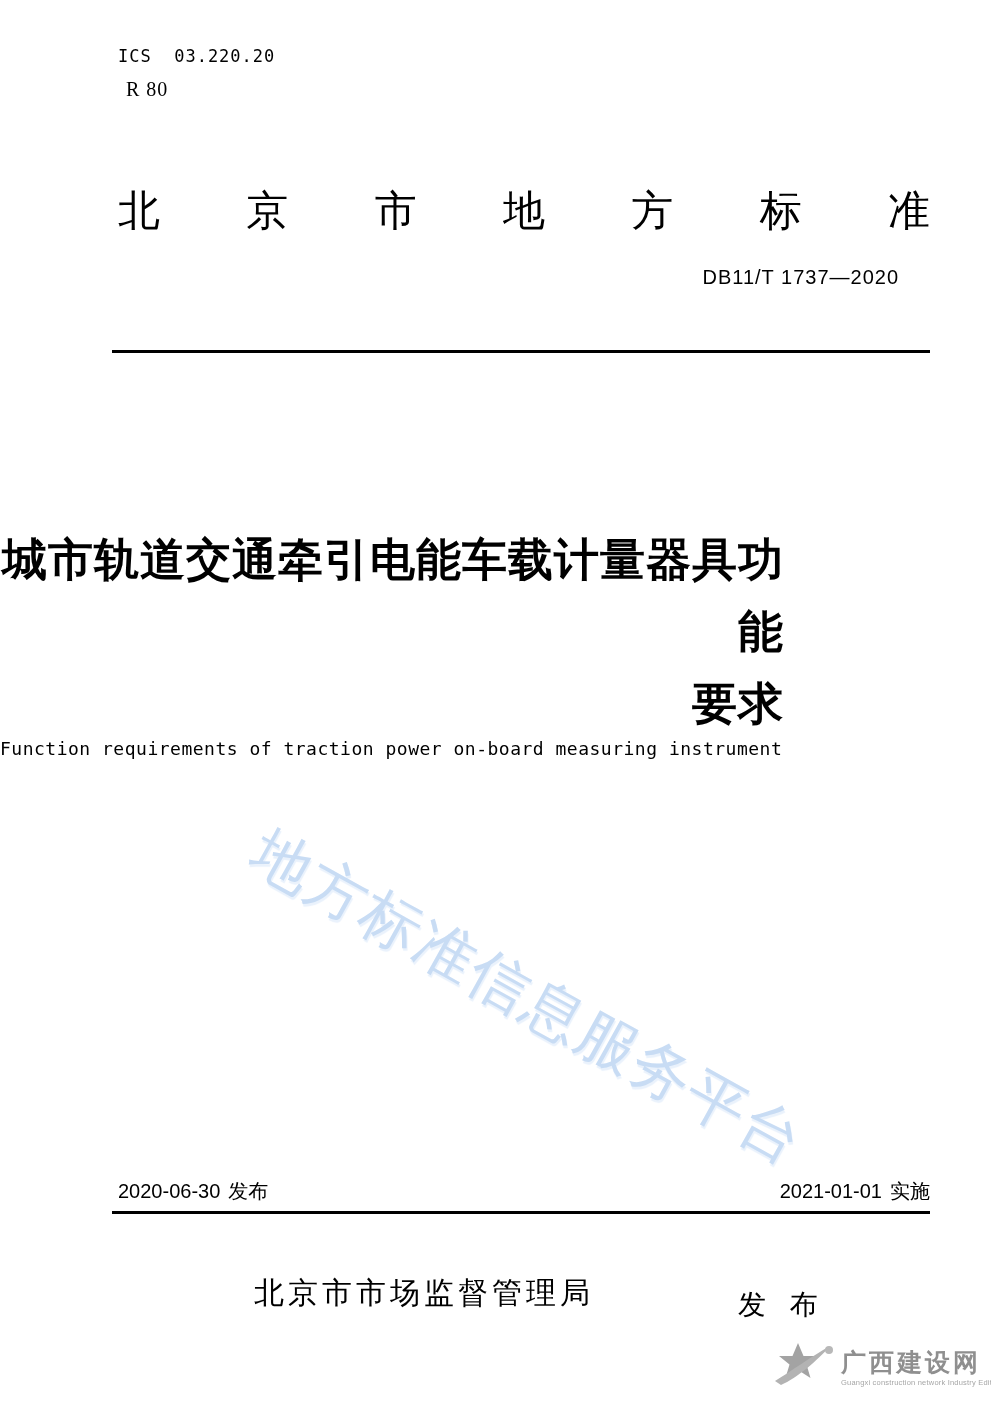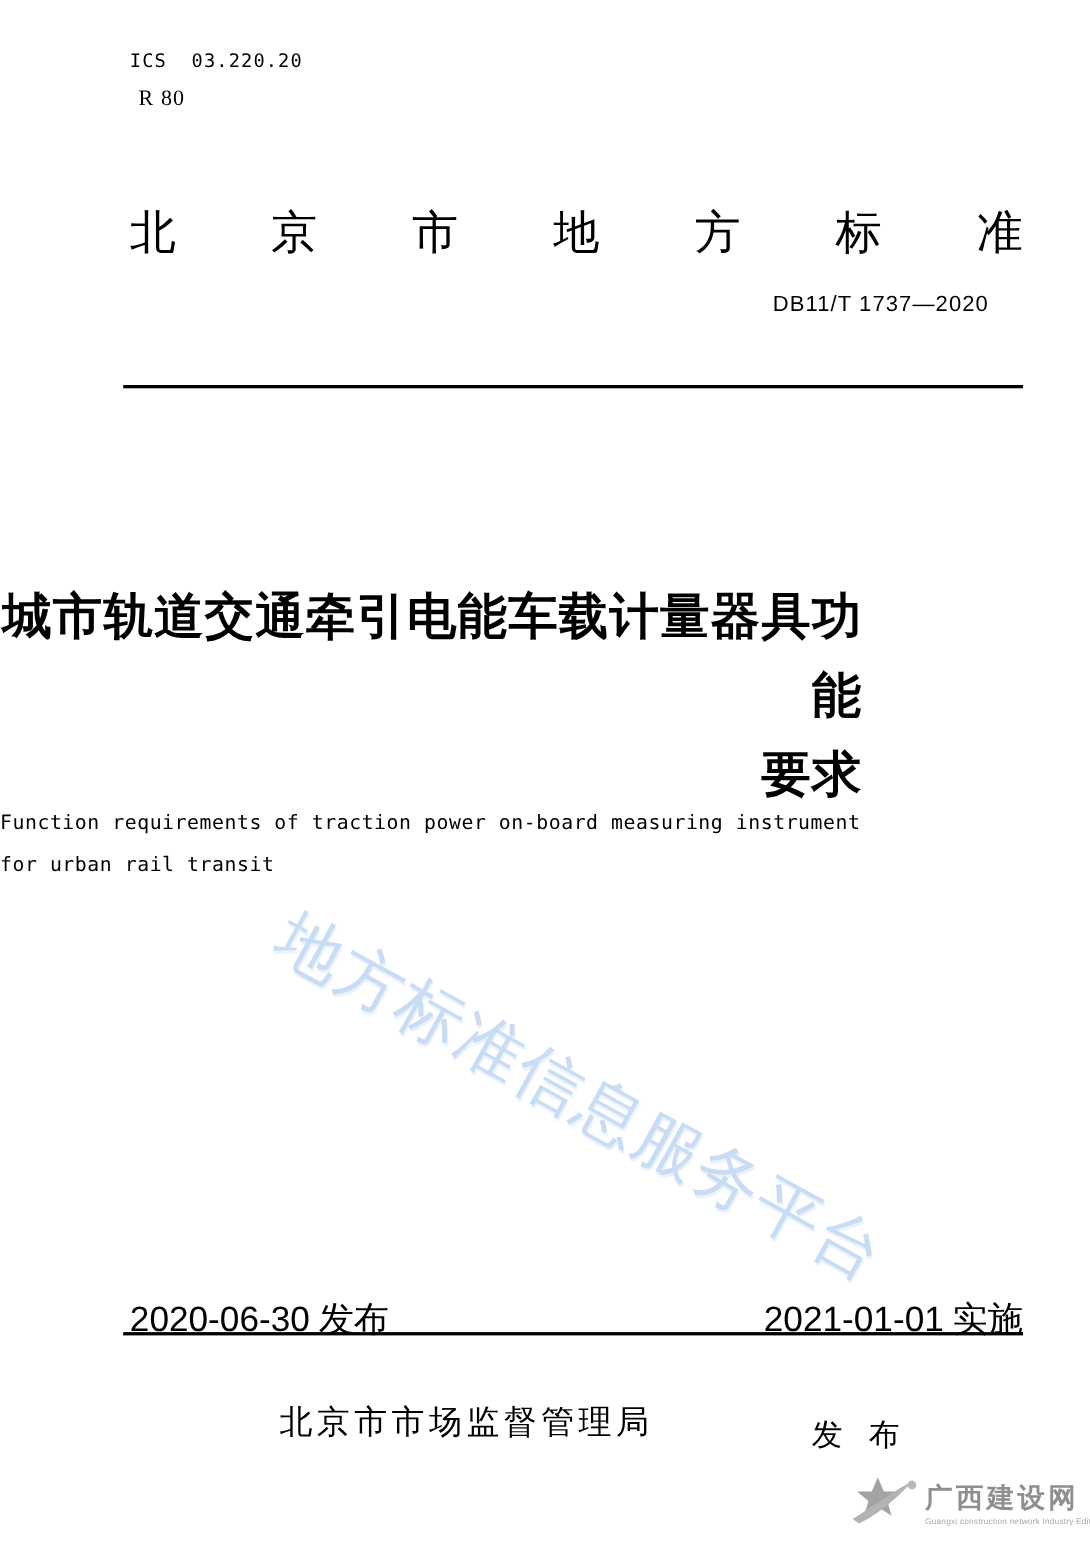--- a/index.html
+++ b/index.html
@@ -55,21 +55,21 @@
     position:absolute;left:527px;top:998px;
     transform:translate(-50%,-50%) rotate(29deg);
     font-size:60px;letter-spacing:2px;font-weight:500;
     color:#c8dcf4;white-space:nowrap;
     text-shadow:2px 2px 1px #eaf2fc;
     pointer-events:none;
   }
   .date-row{
     position:absolute;left:118px;right:61px;top:1178px;
     display:flex;justify-content:space-between;
-    font-size:32px;font-weight:500;
+    font-size:20px;font-weight:500;
   }
   .date-row .date-label{margin-left:8px;}
   .publisher{
     position:absolute;left:254px;top:1273px;
     font-size:30px;font-weight:500;letter-spacing:4px;
   }
   .publish-label{
     position:absolute;left:738px;top:1274px;
     font-size:28px;font-weight:500;letter-spacing:8px;margin-top:12px;
   }
@@ -108,21 +108,20 @@
 
   <div class="rule rule-top"></div>
 
   <div class="title-cn">
     <div>城市轨道交通牵引电能车载计量器具功能</div>
     <div>要求</div>
   </div>
 
   <div class="title-en">
     <div>Function requirements of traction power on-board measuring instrument</div>
-    <div>for urban rail transit</div>
   </div>
 
   <div class="watermark">地方标准信息服务平台</div>
 
   <div class="date-row">
     <div>
       <span>2020-06-30</span><span class="date-label">发布</span>
     </div>
     <div>
       <span>2021-01-01</span><span class="date-label">实施</span>

